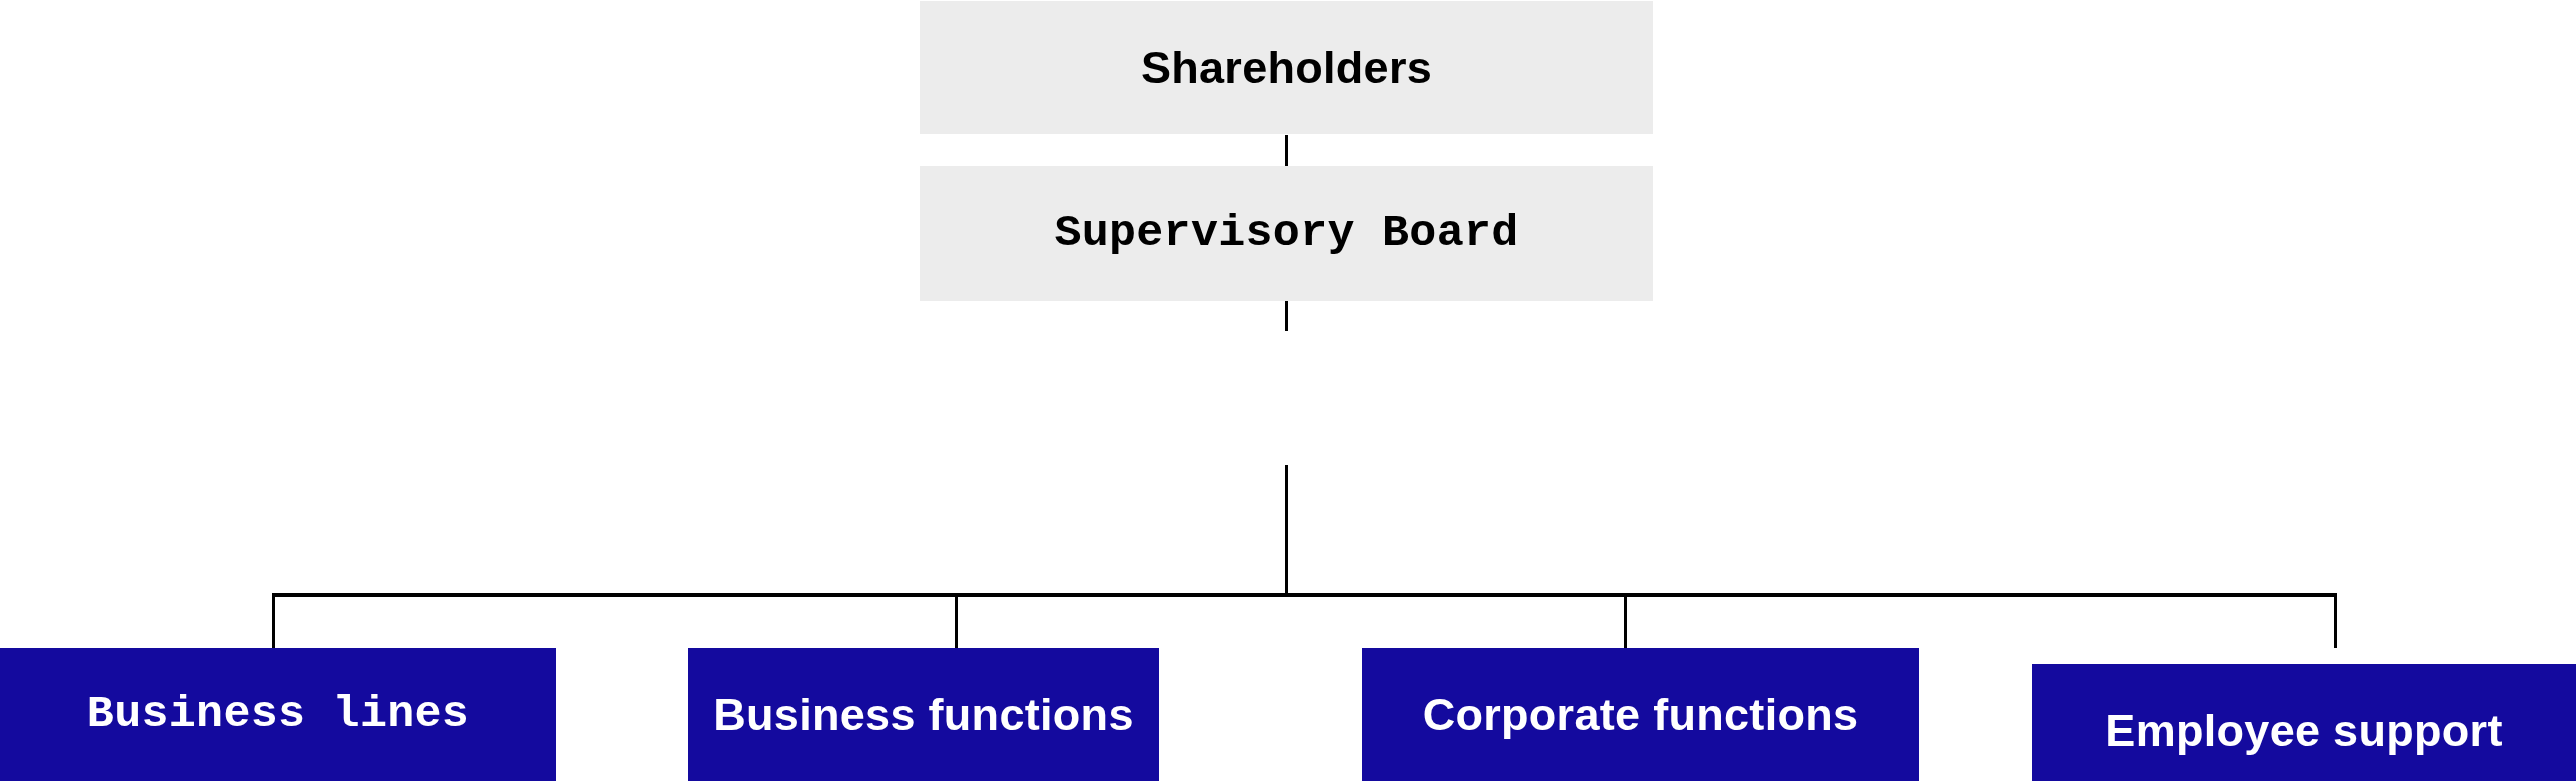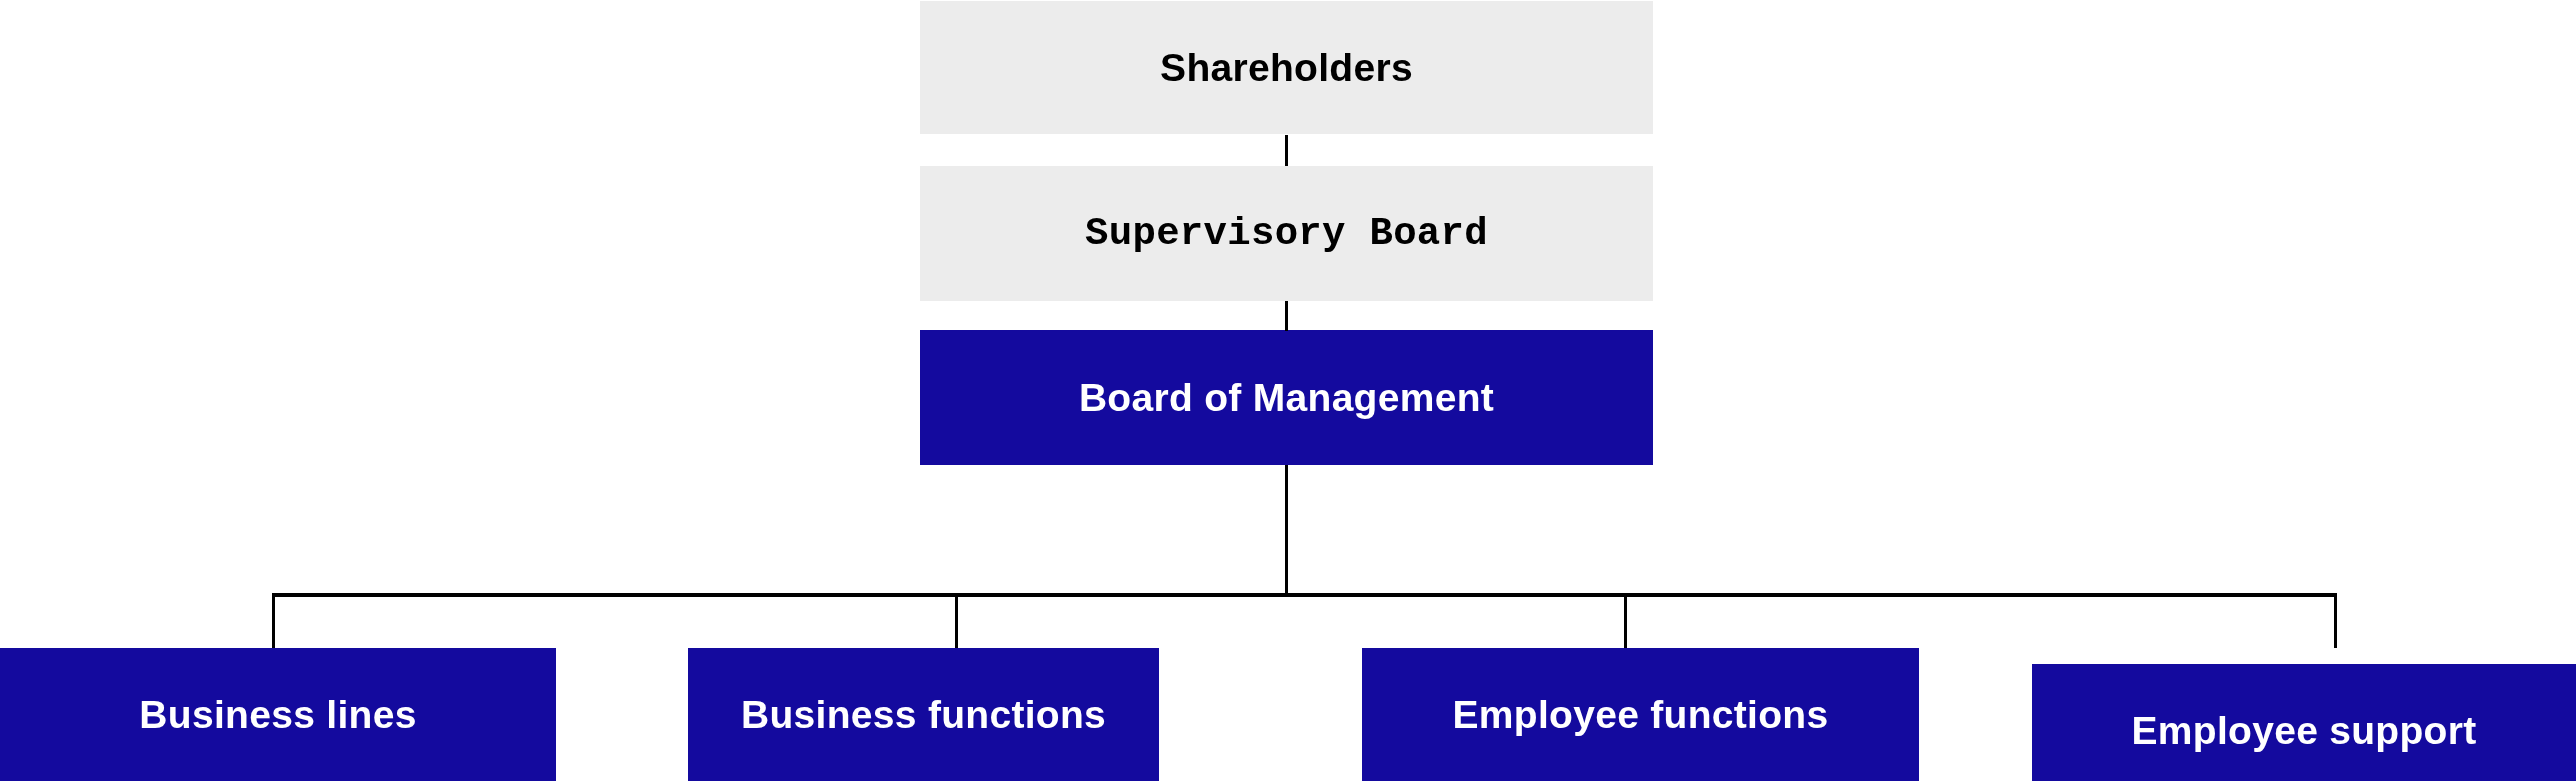--- a/index.html
+++ b/index.html
@@ -14,21 +14,21 @@
     background: #ffffff;
     overflow: hidden;
     font-family: "Liberation Sans", sans-serif;
   }
   .node {
     position: absolute;
     display: flex;
     align-items: center;
     justify-content: center;
     font-weight: bold;
-    font-size: 39px;
+    font-size: 45px;
     letter-spacing: 0.3px;
     white-space: nowrap;
     box-sizing: border-box;
   }
   .node.gray {
     background: var(--box-gray, #ececec);
     color: var(--text-dark, #000000);
   }
   .node.blue {
     background: var(--box-blue, #140a9e);
@@ -38,21 +38,21 @@
     position: absolute;
     background: var(--line-color, #000000);
   }
 
   
   #node-shareholders        { left: 920px; top: 1.3px;   width: 733px; height: 133px; }
   #node-supervisory-board   { left: 920px; top: 166px; width: 733px; height: 135px; font-family: Liberation Mono, monospace; }
   #node-board-of-management { left: 920px; top: 330px; width: 733px; height: 135px; }
 
   
-  #node-business-lines      { left: 0px;    top: 648px; width: 556px; height: 133px; }
+  #node-business-lines      { left: 0px;    top: 648px; width: 556px; height: 133px; font-family: Liberation Mono, monospace; }
   #node-business-functions  { left: 688px; top: 648px; width: 471px; height: 133px; }
   #node-corporate-functions { left: 1362px; top: 648px; width: 557px; height: 133px; }
   #node-employee-support    { left: 2032px; top: 664px; width: 544px; height: 133px; }
 
   
   #conn-shareholders-supervisory { left: 1285px; top: 135px; width: 2.7px; height: 31px; }
   #conn-supervisory-board        { left: 1285px; top: 301px; width: 2.7px; height: 29.5px; }
   #conn-board-trunk              { left: 1285px; top: 465px; width: 2.7px; height: 129px; }
   #conn-rail                     { left: 272px;  top: 593px; width: 2065px; height: 4px; }
   #conn-drop-business-lines      { left: 272px;  top: 597px; width: 2.7px; height: 51px; }
@@ -62,27 +62,26 @@
 </style>
 </head>
 <body>
 
 <div id="canvas">
 
   <div id="node-shareholders" class="node gray">Shareholders</div>
 
   <div id="node-supervisory-board" class="node gray">Supervisory Board</div>
 
-  <div id="node-board-of-management" class="node blue">Board of Management</div>
 
   <div id="node-business-lines" class="node blue">Business lines</div>
 
   <div id="node-business-functions" class="node blue">Business functions</div>
 
-  <div id="node-corporate-functions" class="node blue">Employee functions</div>
+  <div id="node-corporate-functions" class="node blue">Corporate functions</div>
 
   <div id="node-employee-support" class="node blue">Employee support</div>
 
   <div id="conn-shareholders-supervisory" class="connector"></div>
 
   <div id="conn-supervisory-board" class="connector"></div>
 
   <div id="conn-board-trunk" class="connector"></div>
 
   <div id="conn-rail" class="connector"></div>

